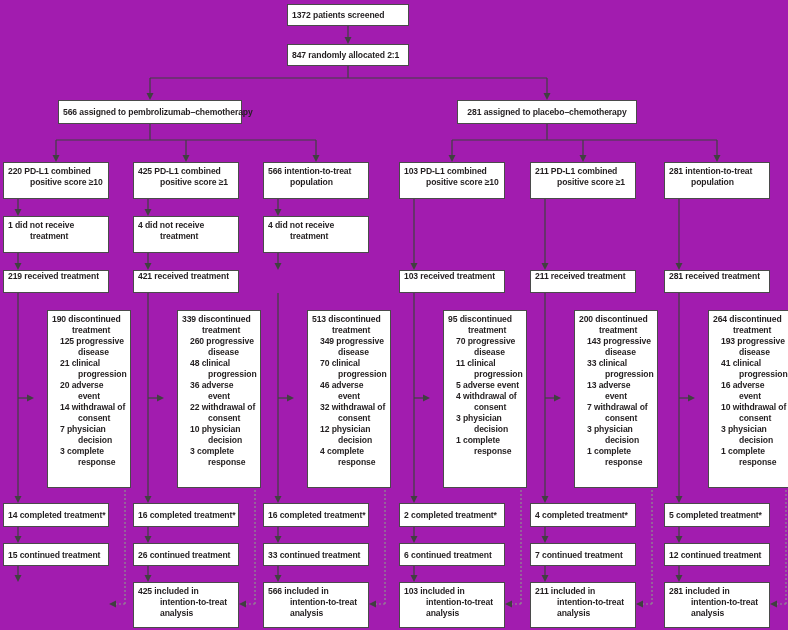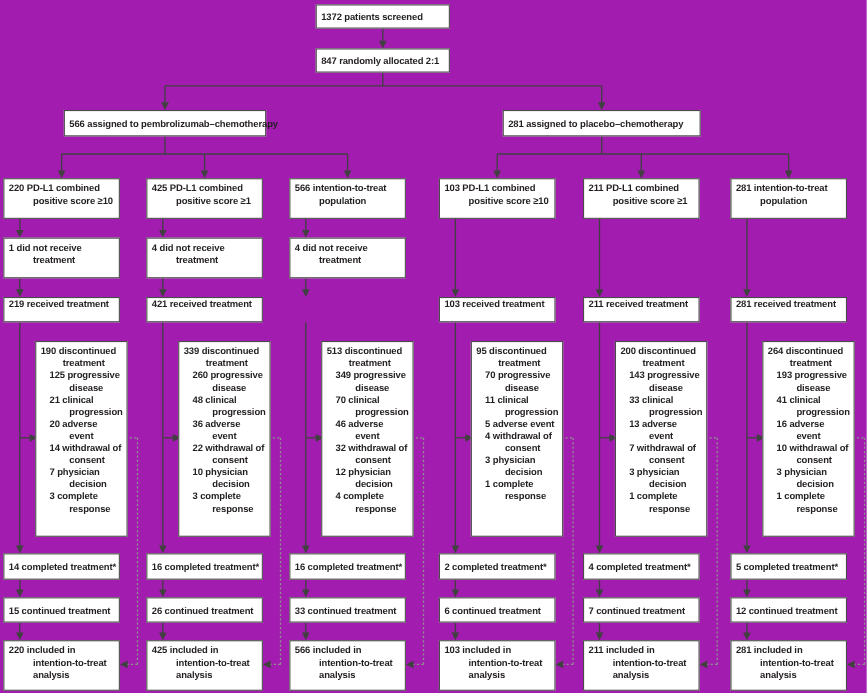--- a/index.html
+++ b/index.html
@@ -15,27 +15,27 @@
   }
   .hang{padding-left:22px;text-indent:-22px;}
   .main{padding-left:20px;text-indent:-20px;}
   .reason{margin-left:8px;padding-left:18px;text-indent:-18px;}
   
   .c0{left:3px}.c1{left:133px}.c2{left:263px}.c3{left:399px}.c4{left:530px}.c5{left:664px}
   .w{width:106px;}
   
   .screened{left:287px;top:4px;width:122px;height:22px;padding-top:5px;}
   .allocated{left:287px;top:44px;width:122px;height:22px;padding-top:5px;}
-  .assigned{top:100px;height:24px;padding-top:6px;white-space:nowrap;}
+  .assigned{top:100px;height:24px;padding-top:6px;white-space:nowrap;text-align:center;}
   .assigned.left{left:58px;width:184px;}
   .assigned.right{left:457px;width:180px;}
   .subgroup{top:162px;height:37px;}
   .dnr{top:216px;height:37px;}
   .received{top:270px;height:23px;padding-top:0;white-space:nowrap;}
-  .disc{top:310px;height:178px;width:84px;margin-left:29px;}
+  .disc{top:310px;height:178px;width:84px;margin-left:44px;}
   .completed{top:503px;height:24px;padding-top:6px;white-space:nowrap;}
   .continued{top:543px;height:23px;padding-top:6px;white-space:nowrap;}
   .itt{top:582px;height:46px;}
 </style>
 </head>
 <body>
 
 <div id="fig">
   <svg id="wires" xmlns="http://www.w3.org/2000/svg" viewBox="0 0 788 630">
       <line x1="348" y1="26" x2="348" y2="39" stroke="#404040" stroke-width="1.2"></line>
@@ -170,23 +170,20 @@
     <div class="main">190 discontinued treatment</div>
     <div class="reason">125 progressive disease</div>
     <div class="reason">21 clinical progression</div>
     <div class="reason">20 adverse event</div>
     <div class="reason">14 withdrawal of consent</div>
     <div class="reason">7 physician decision</div>
     <div class="reason">3 complete response</div>
   </div>
   <div class="box completed w c0">14 completed treatment*</div>
   <div class="box continued w c0">15 continued treatment</div>
-  <div class="box itt w c0">
-      <div class="hang">220 included in intention-to-treat analysis</div>
-    </div>
 
   <div class="box subgroup w c1">
       <div class="hang">425 PD-L1 combined positive score ≥1</div>
     </div>
   <div class="box dnr w c1">
       <div class="hang">4 did not receive treatment</div>
     </div>
   <div class="box received w c1">421 received treatment</div>
   <div class="box disc c1">
     <div class="main">339 discontinued treatment</div>

